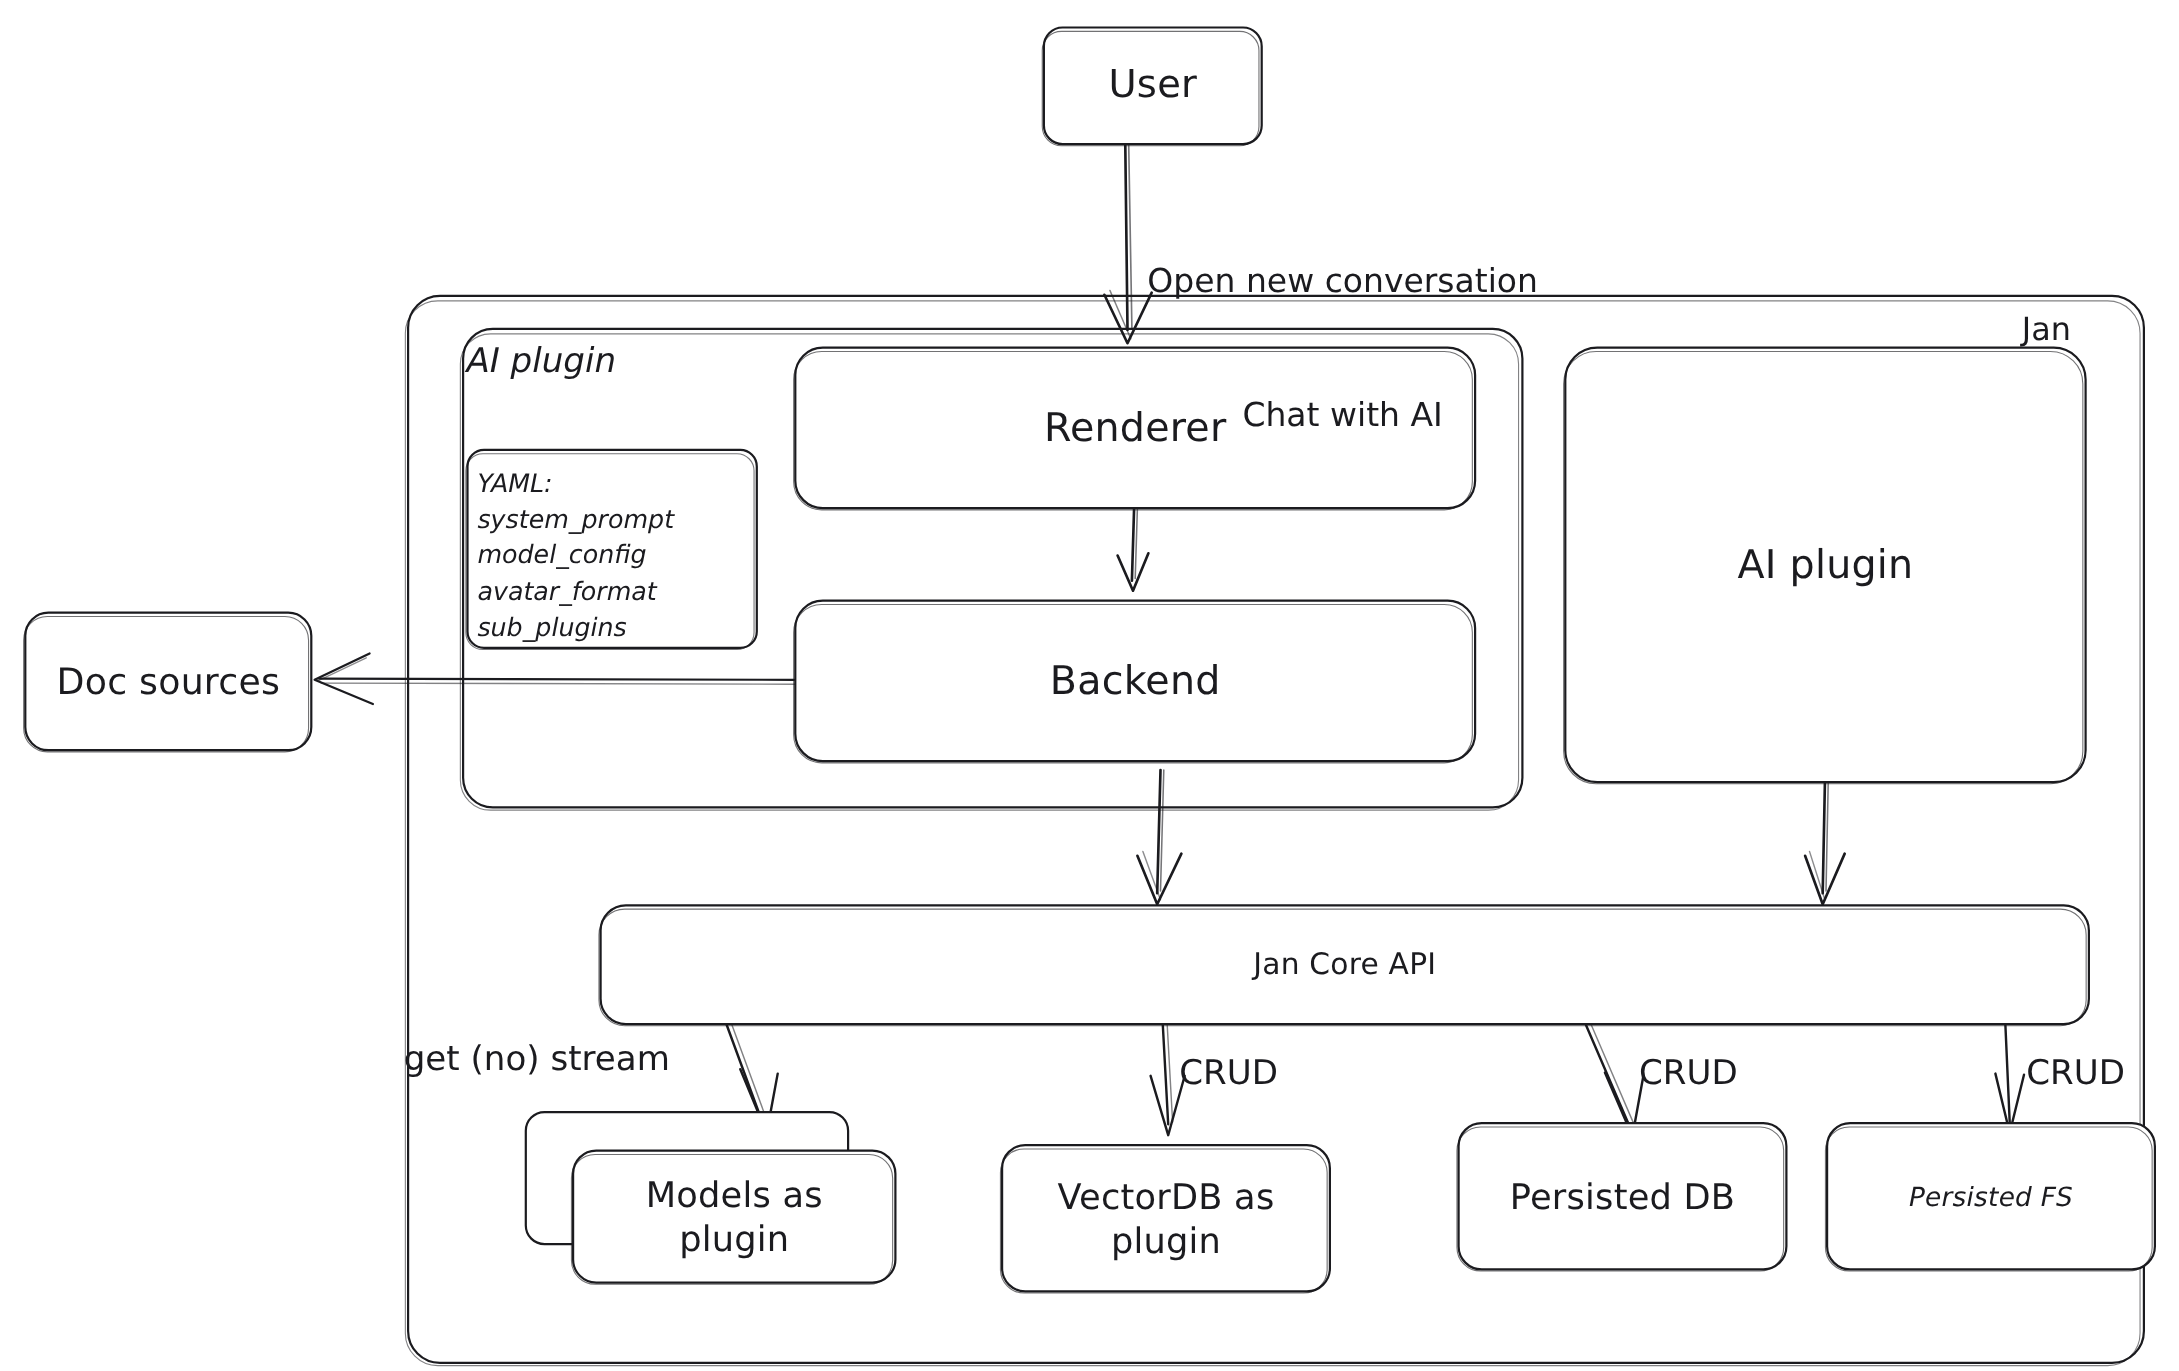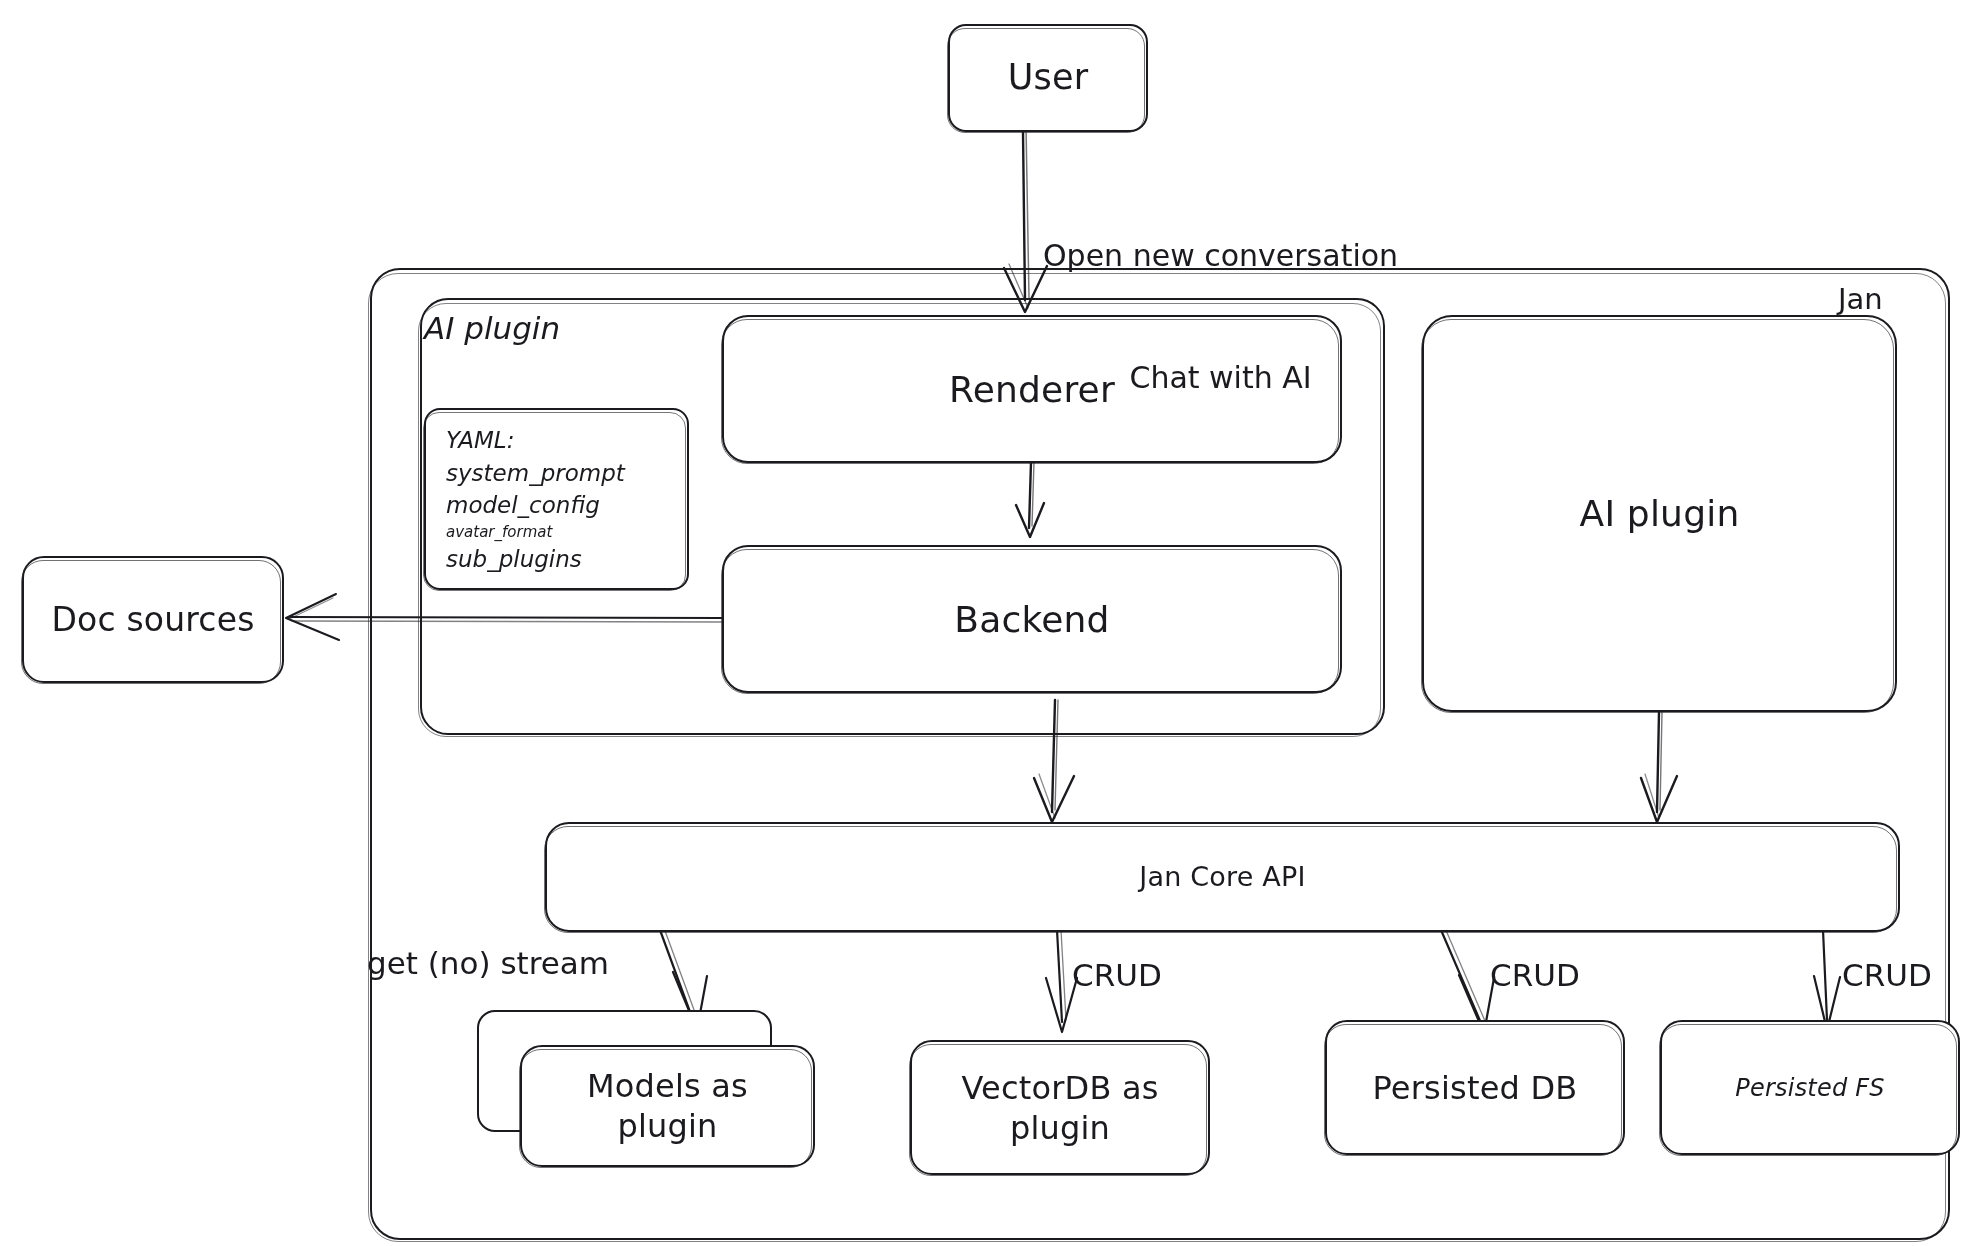--- a/index.html
+++ b/index.html
@@ -90,21 +90,21 @@
   }
 
   
   .yaml-box {
     position: absolute;
     box-sizing: border-box;
     border: 2.2px solid #1b1b1f;
     border-radius: 16px;
     background: #ffffff;
     z-index: 6;
-    padding: 14px 18px 12px 20px;
+    padding: 14px 18px 12px 8px;
   }
   .yaml-box::after {
     content: "";
     position: absolute;
     left: -3px;
     top: 2px;
     right: 1px;
     bottom: -3px;
     border: 1.5px solid #1b1b1f;
     border-radius: inherit;
@@ -232,21 +232,21 @@
   </div>
 
   <div class="node" style="left:722px; top:545px; width:620px; height:148px; border-radius:26px;">
     <span class="lbl" style="font-size:36px;">Backend</span>
   </div>
 
   <div class="yaml-box" style="left:424px; top:408px; width:265px; height:182px;">
     <span class="yaml-line" style="font-size:23px; font-style:italic;">YAML:</span>
     <span class="yaml-line" style="font-size:23px; font-style:italic;">system_prompt</span>
     <span class="yaml-line" style="font-size:23px; font-style:italic;">model_config</span>
-    <span class="yaml-line" style="font-size:15px; font-style:italic;">avatar_format</span>
+    <span class="yaml-line" style="font-size:23px; font-style:italic;">avatar_format</span>
     <span class="yaml-line" style="font-size:23px; font-style:italic;">sub_plugins</span>
   </div>
 
   <div class="node" style="left:1422px; top:315px; width:475px; height:397px; border-radius:30px;">
     <span class="lbl" style="font-size:36px;">AI plugin</span>
   </div>
 
   <div class="node" style="left:22px; top:556px; width:262px; height:127px; border-radius:22px;">
     <span class="lbl" style="font-size:33px;">Doc sources</span>
   </div>

